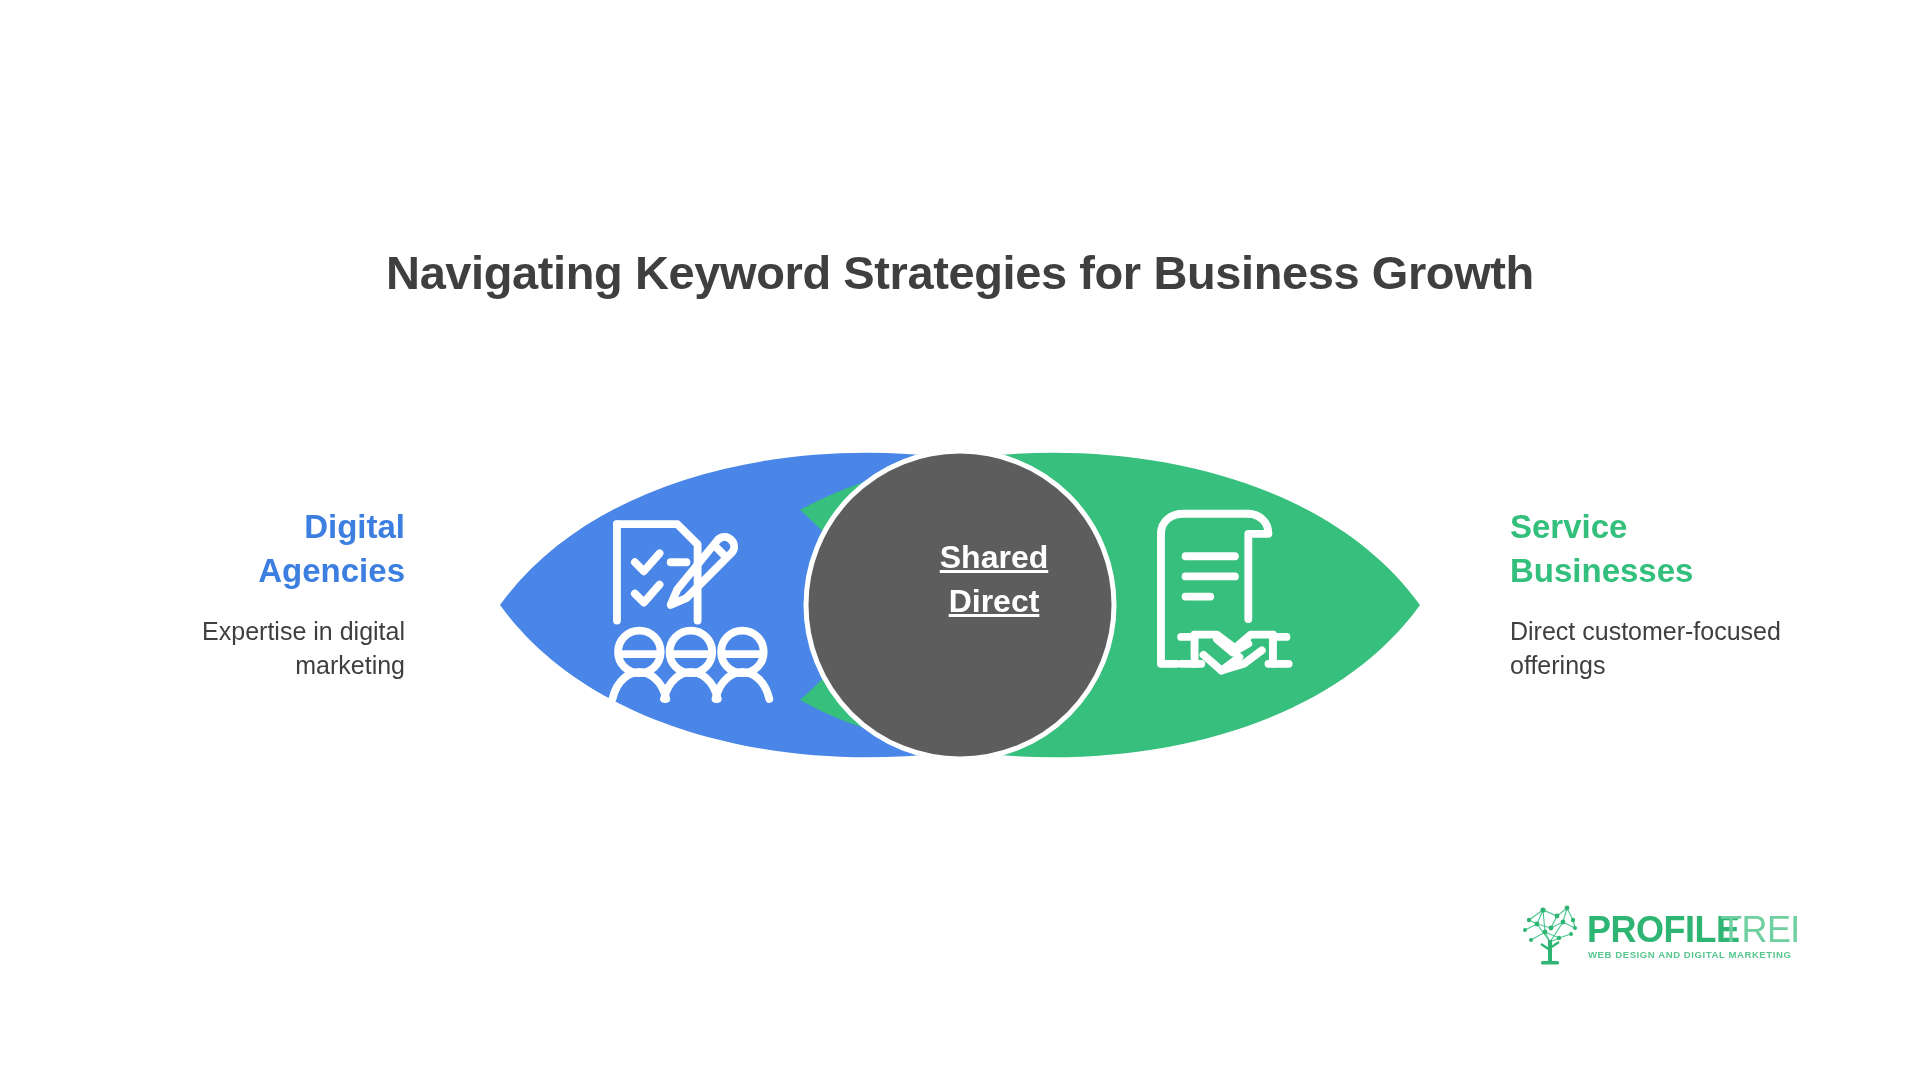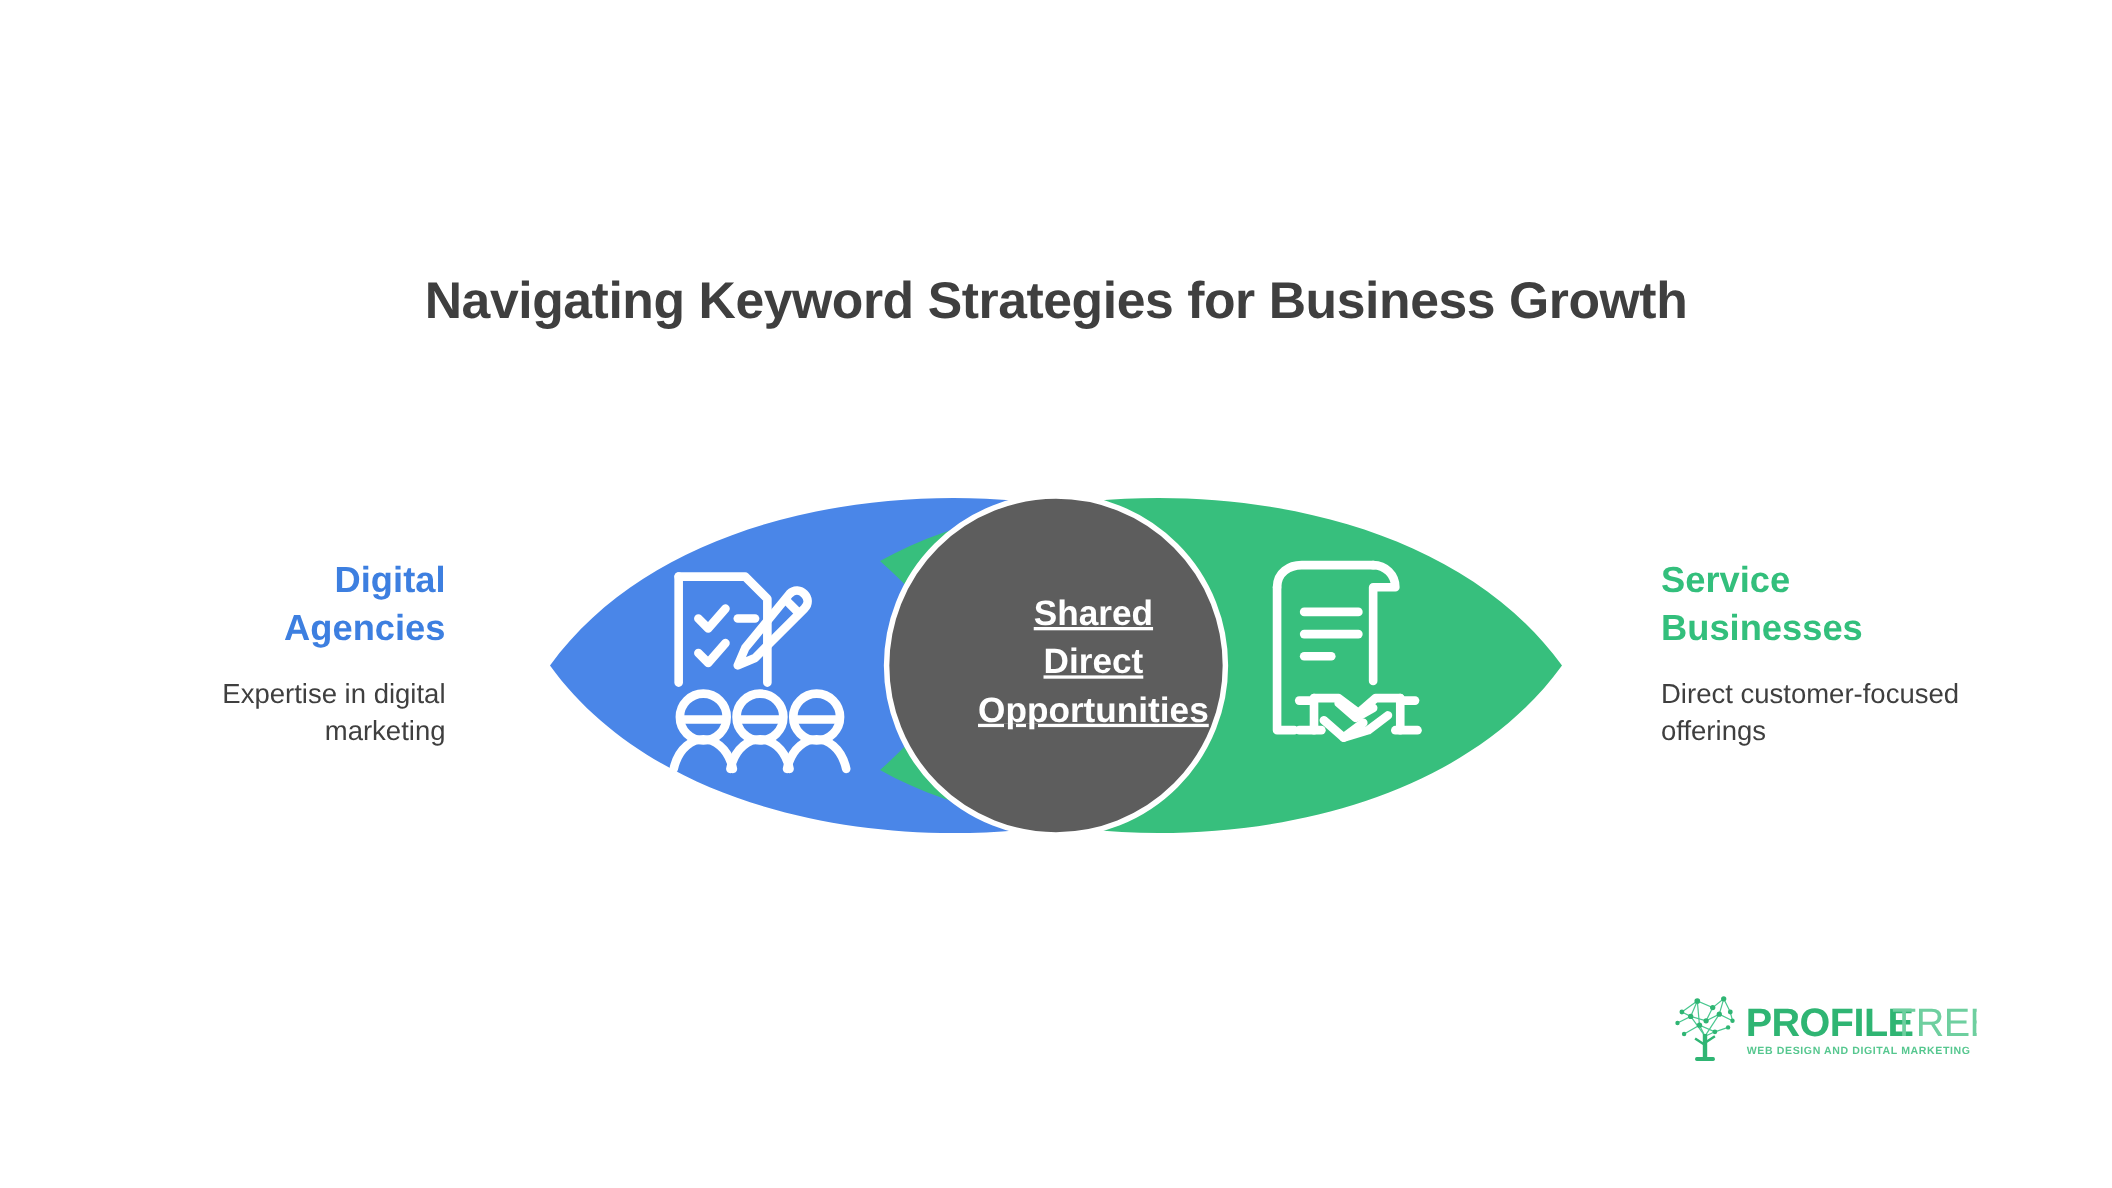--- a/index.html
+++ b/index.html
@@ -164,21 +164,20 @@
         <path d="M 46 132 L 62 146 L 78 134"></path>
         <path d="M 62 146 L 82 140 L 98 128"></path>
         <path d="M 58 118 L 72 130 L 86 122"></path>
       </g>
     </svg>
   </div>
 
   <div class="center-label">
     <div>Shared</div>
     <div>Direct</div>
-    <div>Opportunities</div>
   </div>
 
   <div class="side side-right">
     <div class="side-heading green">
       <div>Service</div>
       <div>Businesses</div>
     </div>
     <div class="side-desc">Direct customer-focused offerings</div>
   </div>
 

